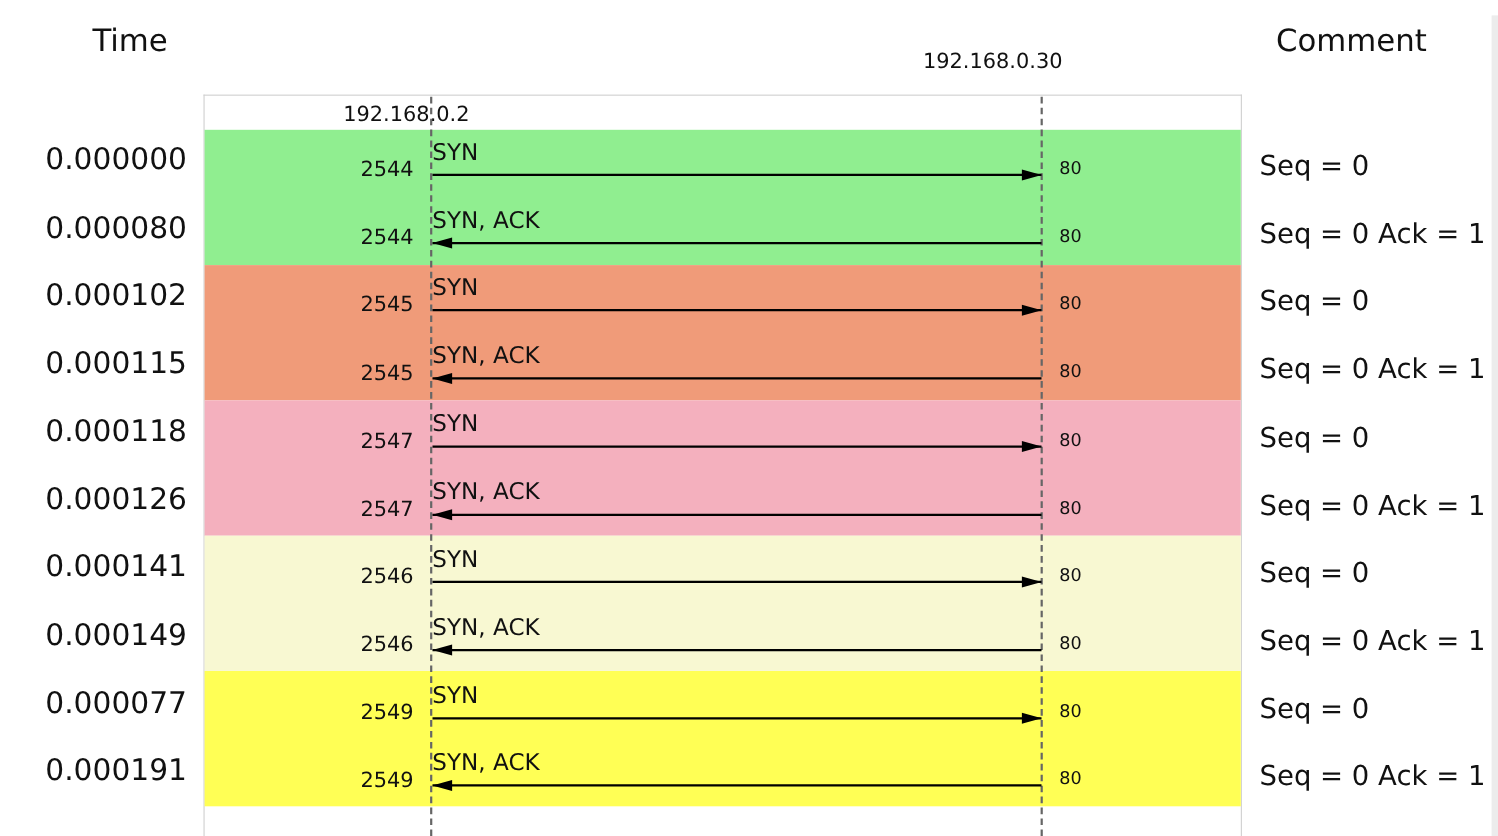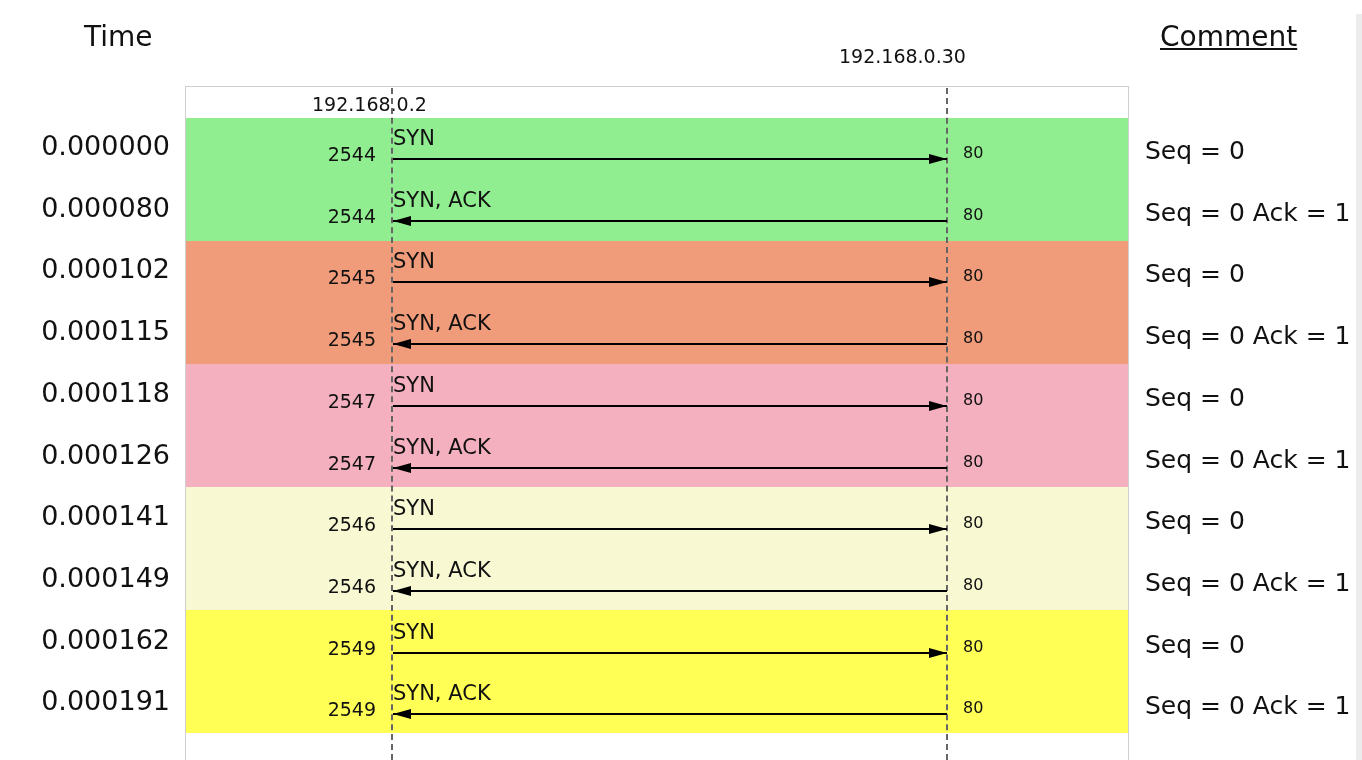--- a/index.html
+++ b/index.html
@@ -1,20 +1,20 @@
 <!DOCTYPE html>
 <html><head>
 <meta charset="utf-8">
 <style>
   html, body { margin:0; padding:0; background:#ffffff; }
   body { width:1362px; height:760px; position:relative; overflow:hidden;
          font-family:"DejaVu Sans","Liberation Sans",sans-serif; color:#111; }
   .abs { position:absolute; }
   .hdr-time { left:84px; top:20px; font-size:28px; }
-  .hdr-comment { left:1160px; top:20px; font-size:28px;text-decoration:underline; }
+  .hdr-comment { left:1160px; top:20px; font-size:28px; }
   .host { top:45px; font-size:19px; }
   .host-a { left:312px;margin-top:48px; }
   .host-b { left:839px; }
   .frame { left:185px; top:86px; width:944px; height:674px; border-left:1px solid #cfcfcf; border-right:1px solid #cfcfcf; border-top:1px solid #cfcfcf; box-sizing:border-box; }
   .band { position:absolute; left:186px; width:942px; height:123px; }
   .time { position:absolute; right:1192px; font-size:27px; text-align:right; white-space:nowrap; }
   .port-l { position:absolute; right:986px; font-size:19px; text-align:center; }
   .port-r { position:absolute; left:963px; font-size:16px; }
   .comment { position:absolute; left:1145px; font-size:25px; white-space:nowrap; }
   .msg { position:absolute; left:393px; width:554px; text-align:left; font-size:21px; }
@@ -109,21 +109,21 @@
       </svg></div>
     <div class="time" style="top: 561.9px;">0.000149</div>
     <div class="port-l" style="top: 574.9px;">2546</div>
     <div class="port-r" style="top: 574.9px;">80</div>
     <div class="msg" style="top: 557.9px;">SYN, ACK</div>
     <div class="comment" style="top: 567.9px;">Seq = 0 Ack = 1</div>
     <div class="arrow" style="top: 581.9px;"><svg width="554" height="12">
         <line x1="0" x2="554" y1="6" y2="6" stroke="#000" stroke-width="2"></line>
         <polygon points="18,1 0,6 18,11" fill="#000"></polygon>
       </svg></div>
-    <div class="time" style="top: 623.6px;">0.000162</div>
+    <div class="time" style="top: 623.6px;">0.000077</div>
     <div class="port-l" style="top: 636.6px;">2549</div>
     <div class="port-r" style="top: 636.6px;">80</div>
     <div class="msg" style="top: 619.6px;">SYN</div>
     <div class="comment" style="top: 629.6px;">Seq = 0</div>
     <div class="arrow" style="top: 643.6px;"><svg width="554" height="12">
         <line x1="0" x2="554" y1="6" y2="6" stroke="#000" stroke-width="2"></line>
         <polygon points="536,1 554,6 536,11" fill="#000"></polygon>
       </svg></div>
     <div class="time" style="top: 685.3px;">0.000191</div>
     <div class="port-l" style="top: 698.3px;">2549</div>

